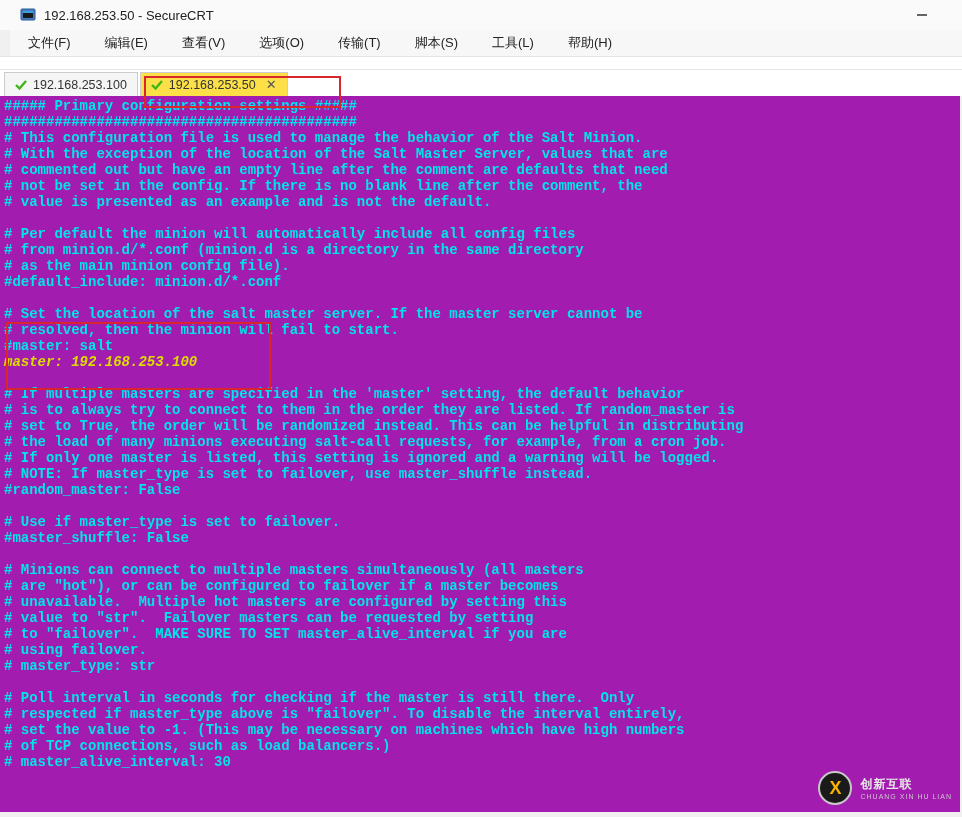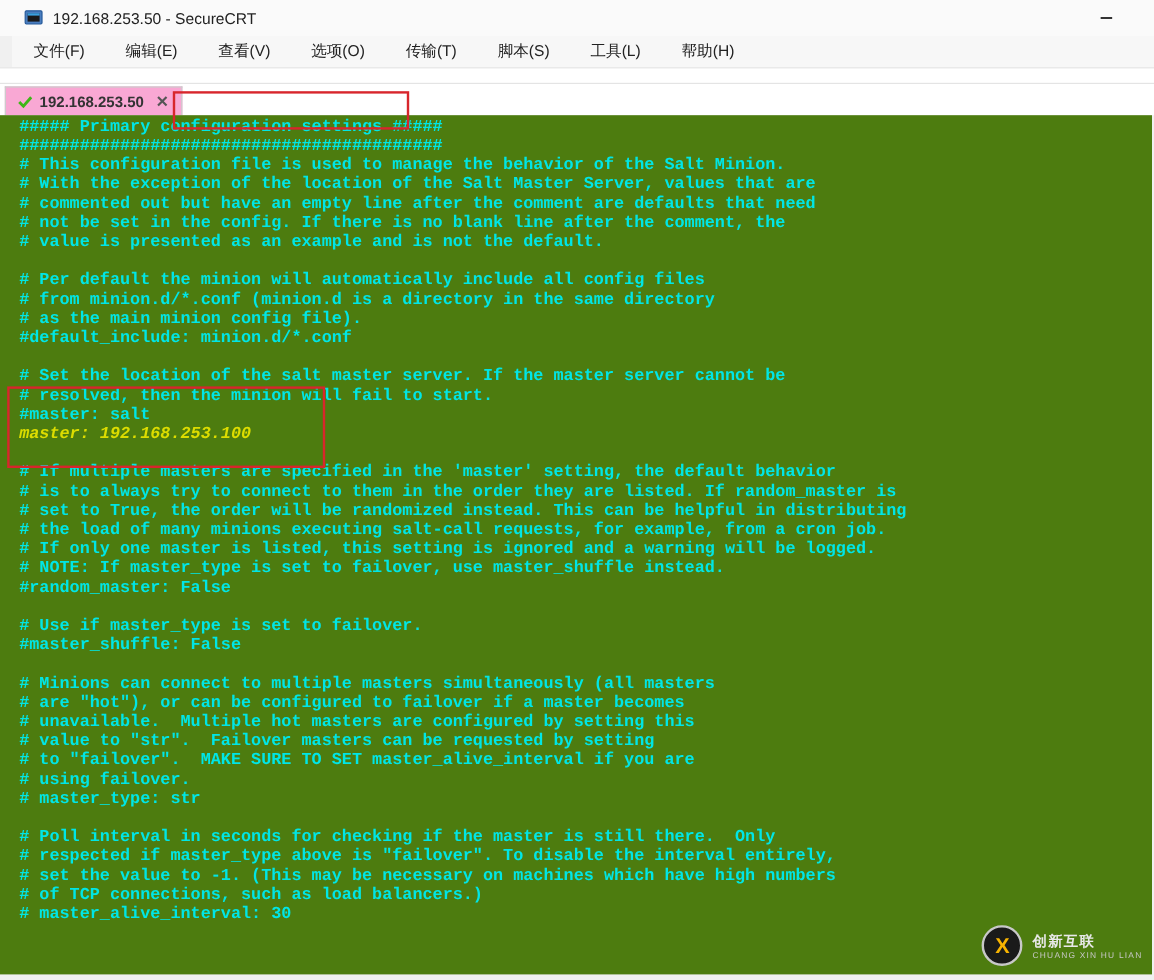--- a/index.html
+++ b/index.html
@@ -75,46 +75,46 @@
     padding: 0 10px;
     border: 1px solid #ccc;
     border-bottom: none;
     background: #f5f5f5;
     margin-right: 2px;
     font-size: 12.5px;
     color: #333;
     gap: 6px;
   }
   .tab.active {
-    background: #f9a8d4;
-    font-weight: bold;
+    background: #fde047;
+    font-weight: normal;
   }
   .tab-check {
     width: 12px; height: 12px;
     display: inline-flex; align-items: center; justify-content: center;
     color: #3fb618;
   }
   .tab-close {
     font-size: 13px;
     color: #555;
     margin-left: 4px;
   }
   .red-box-tab {
     position: absolute;
     border: 2px solid #d8262c;
     pointer-events: none;
     z-index: 10;
   }
   .terminal {
-    background: #4d7c0f;
+    background: #a21caf;
     color: #00e6e6;
     font-family: "Consolas","Courier New",monospace;
     font-size: 14px;
     line-height: 16px;
-    padding: 2px 16px;
+    padding: 2px 4px;
     height: 716px;
     width: 960px;
     overflow: hidden;
     white-space: pre;
     font-weight: bold;
     position: relative;
   }
   .term-yellow { color: #dcdc00; font-style: italic; }
   .red-box-term {
     position: absolute;
@@ -174,20 +174,28 @@
   <span class="menu-item">选项(O)</span>
   <span class="menu-item">传输(T)</span>
   <span class="menu-item">脚本(S)</span>
   <span class="menu-item">工具(L)</span>
   <span class="menu-item">帮助(H)</span>
 </div>
 
 <div class="toolbar-sep"></div>
 
 <div class="tabbar">
+  <div class="tab">
+    <span class="tab-check">
+      <svg width="12" height="12" viewBox="0 0 12 12">
+          <polyline points="1,6 4.5,9.5 11,2" fill="none" stroke="#3fb618" stroke-width="2.4"></polyline>
+        </svg>
+    </span>
+    <span>192.168.253.100</span>
+  </div>
   <div class="tab active">
     <span class="tab-check">
       <svg width="12" height="12" viewBox="0 0 12 12">
           <polyline points="1,6 4.5,9.5 11,2" fill="none" stroke="#3fb618" stroke-width="2.4"></polyline>
         </svg>
     </span>
     <span>192.168.253.50</span>
     <span class="tab-close">✕</span>
   </div>
 </div>

